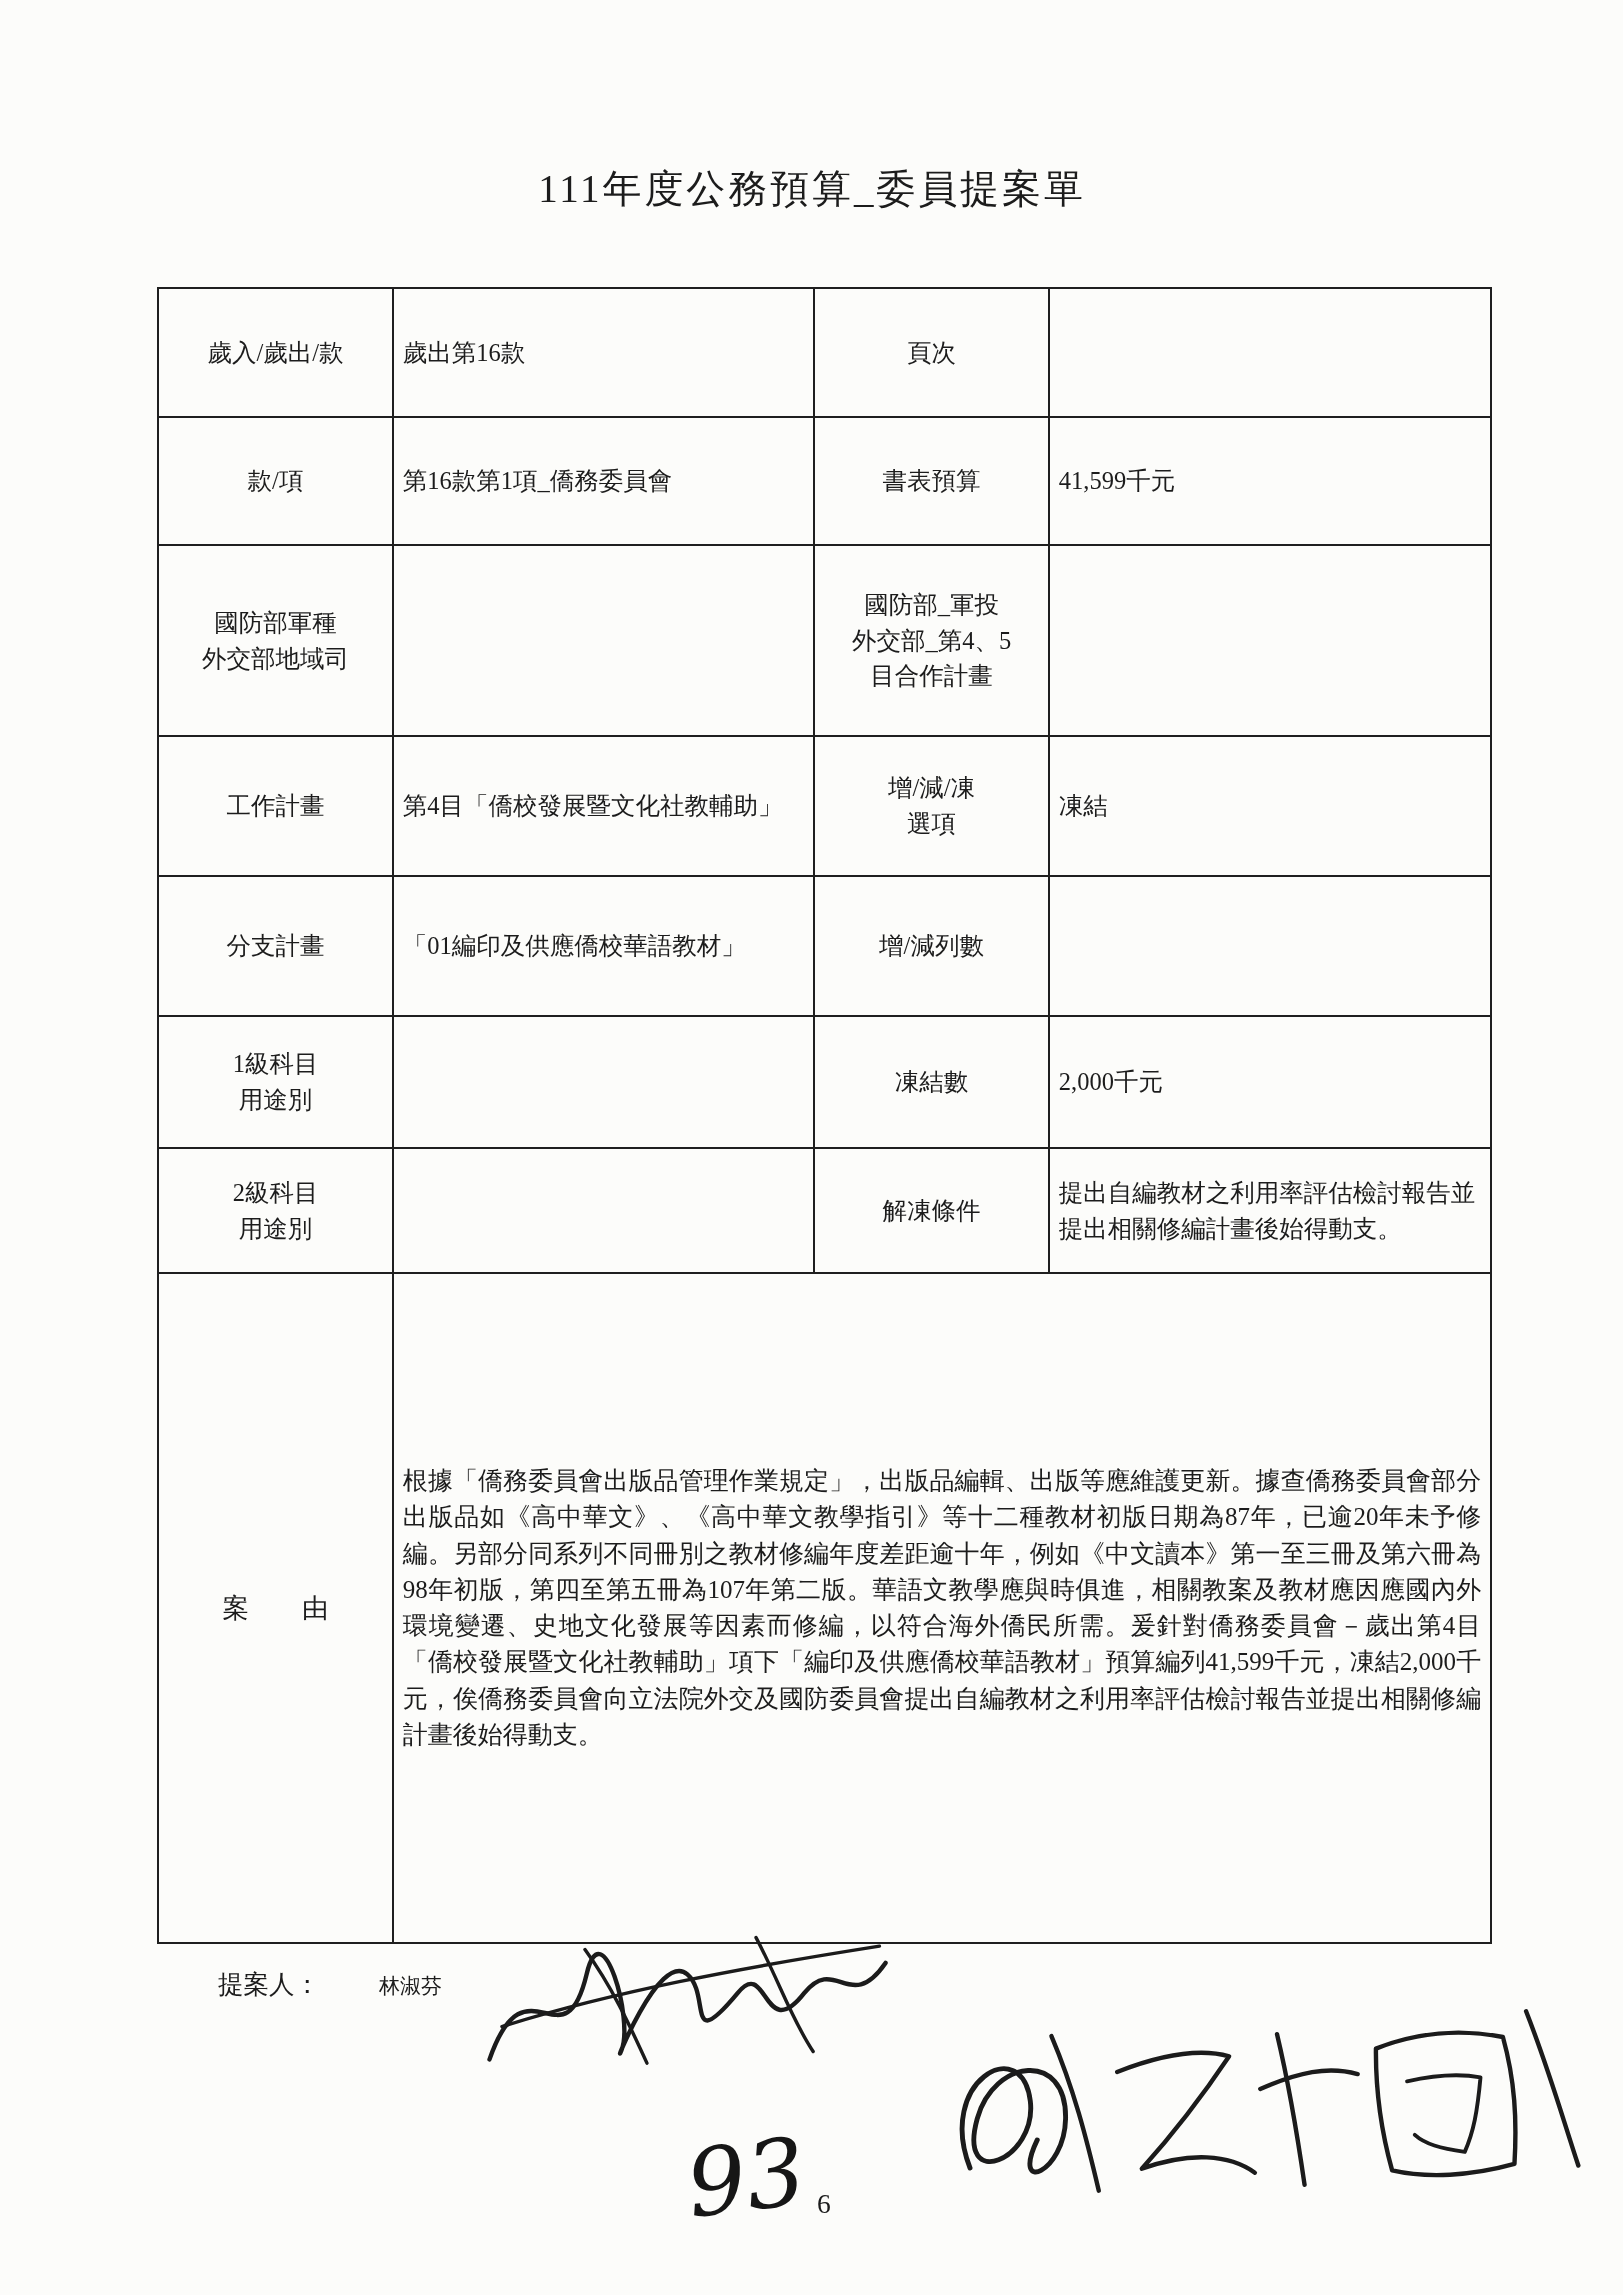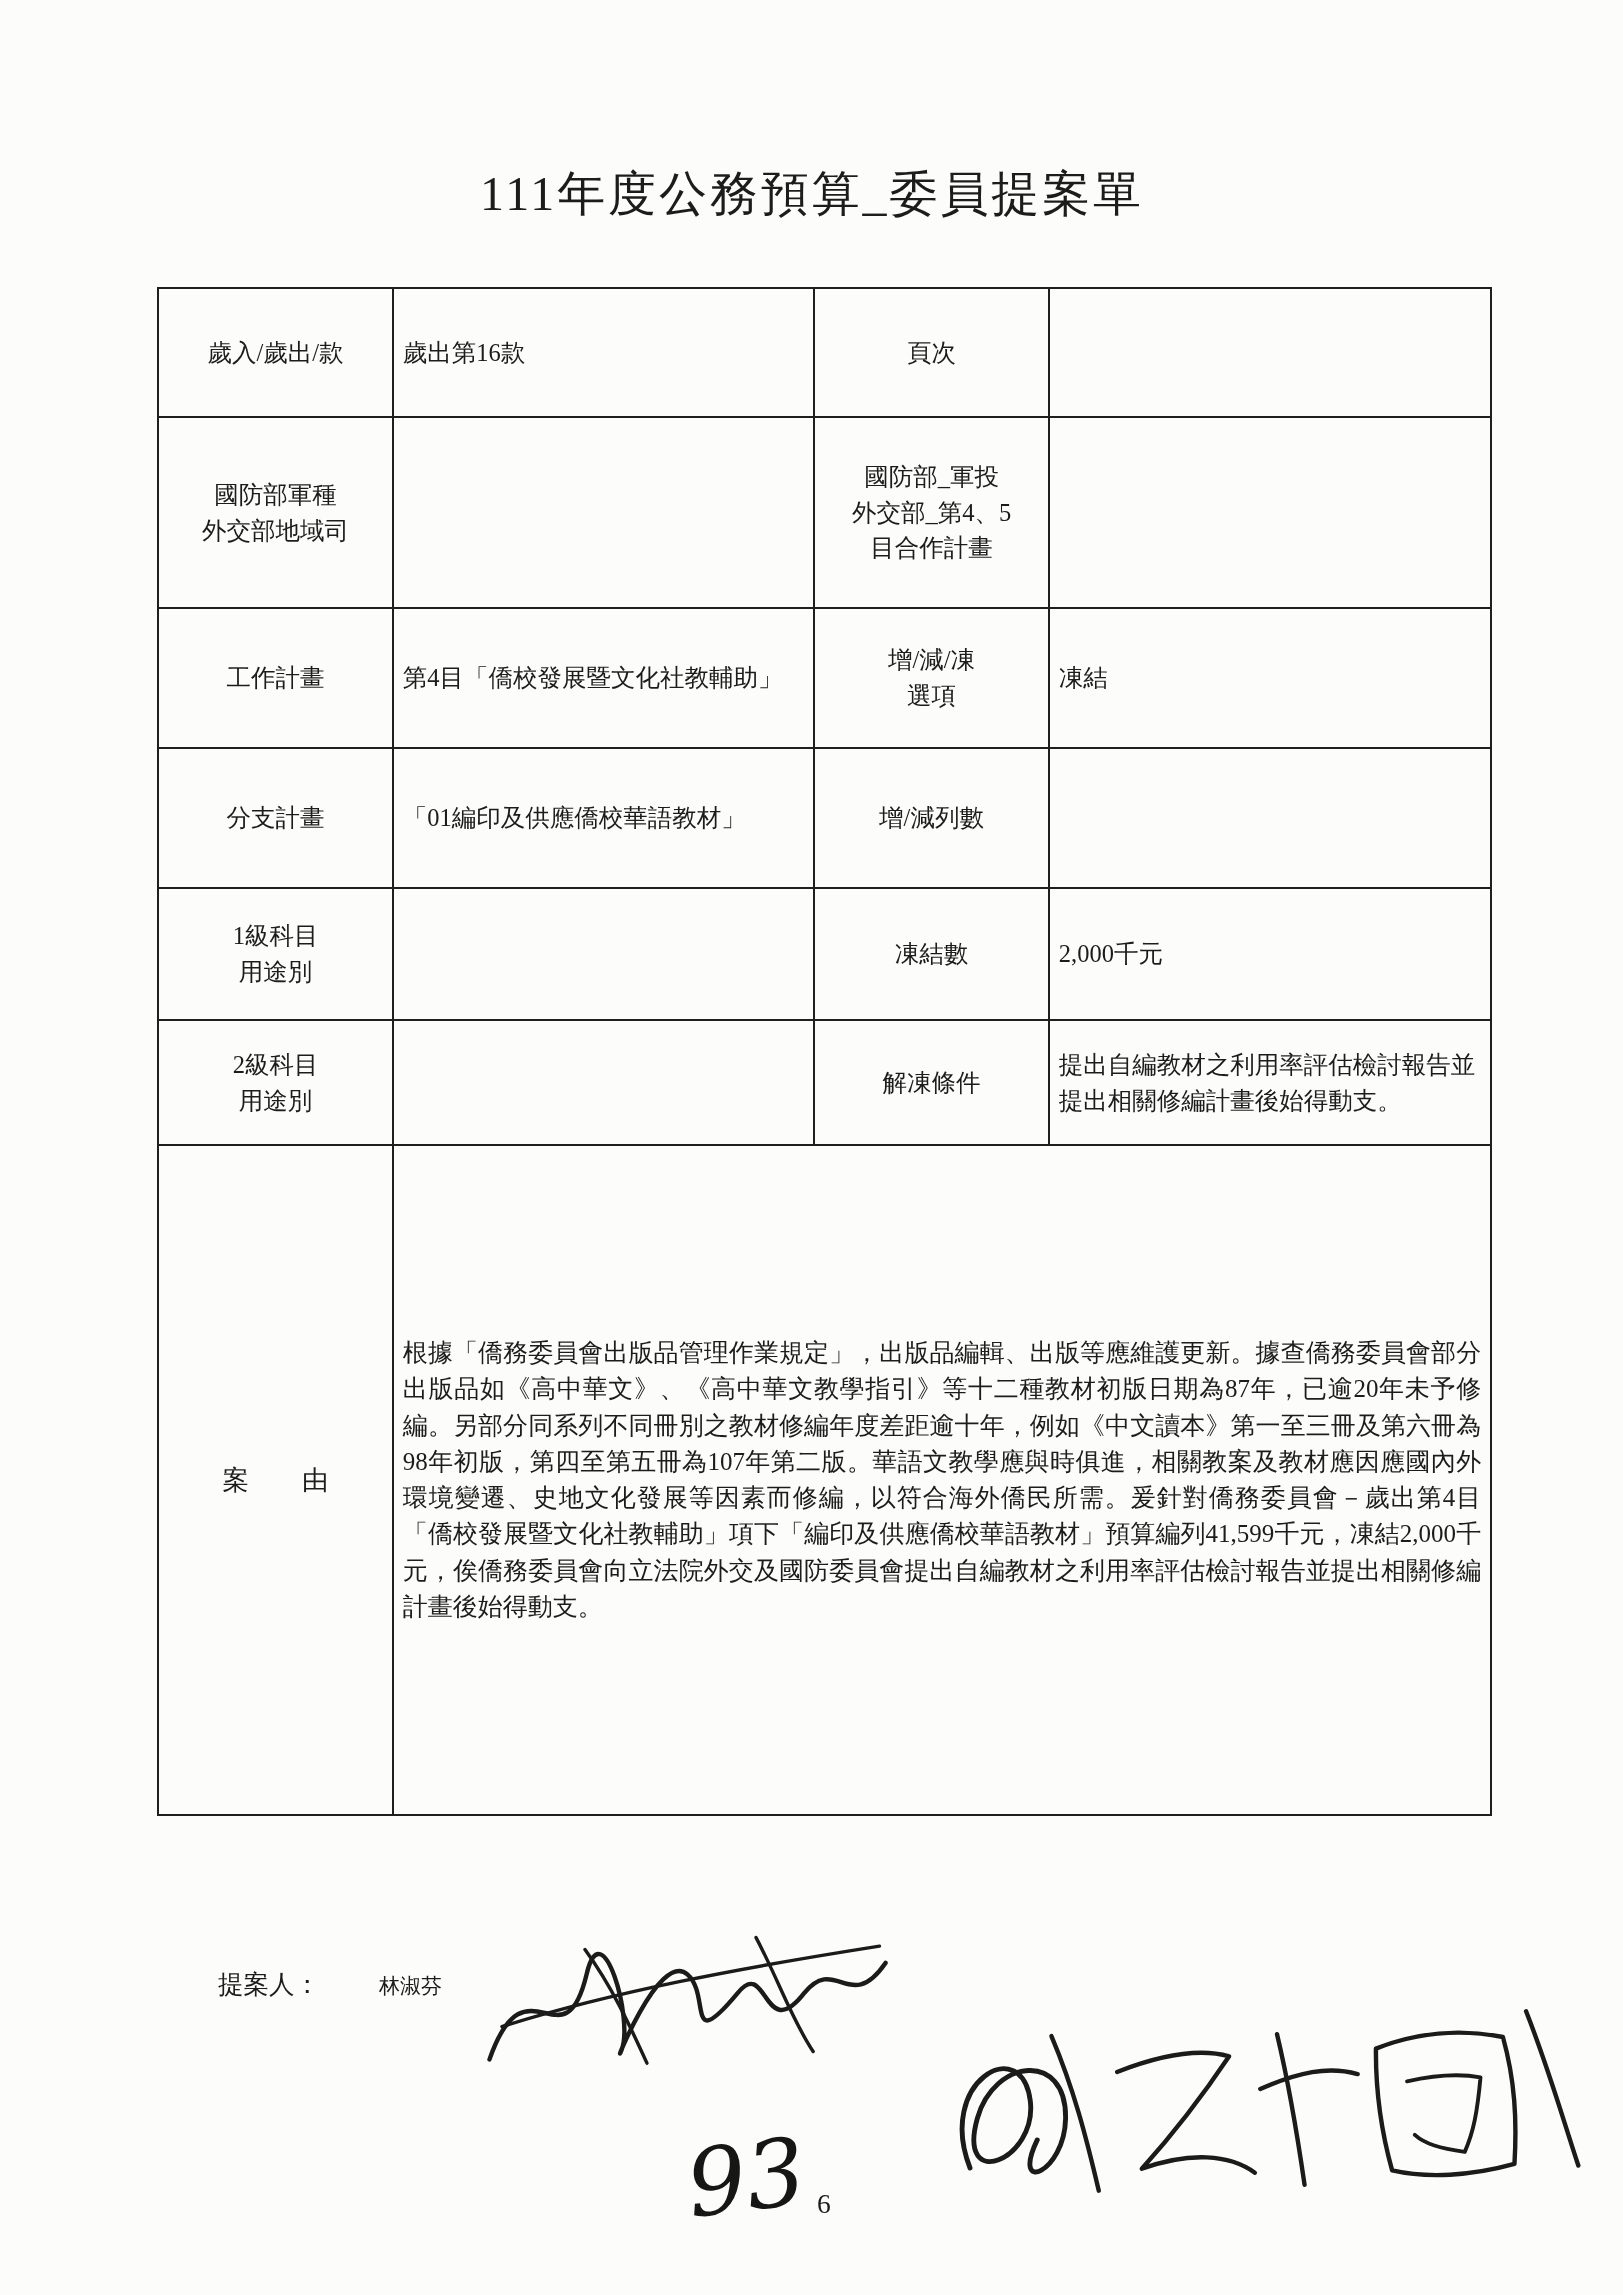--- a/index.html
+++ b/index.html
@@ -11,21 +11,21 @@
     font-family:"Liberation Serif","DejaVu Serif",serif;
     color:#1c1c1c;
     overflow:hidden;
   }
   .doc-title{
     position:absolute;
     top:162px;
     left:0;
     width:100%;
     text-align:center;
-    font-size:48px;
+    font-size:39px;
     letter-spacing:2.9px;
     font-weight:400;
   }
   table.form{
     position:absolute;
     left:157px;
     top:287px;
     width:1334px;
     border-collapse:collapse;
     table-layout:fixed;
@@ -111,20 +111,26 @@
         <col class="c3">
         <col class="c4">
       </colgroup>
     <tbody>
       <tr class="r1">
         <td class="lbl">歲入/歲出/款</td>
         <td class="val">歲出第16款</td>
         <td class="lbl">頁次</td>
         <td class="val"></td>
       </tr>
+      <tr class="r2">
+        <td class="lbl">款/項</td>
+        <td class="val">第16款第1項_僑務委員會</td>
+        <td class="lbl">書表預算</td>
+        <td class="val">41,599千元</td>
+      </tr>
       <tr class="r3">
         <td class="lbl">國防部軍種
 外交部地域司</td>
         <td class="val"></td>
         <td class="lbl">國防部_軍投
 外交部_第4、5
 目合作計畫</td>
         <td class="val"></td>
       </tr>
       <tr class="r4">

